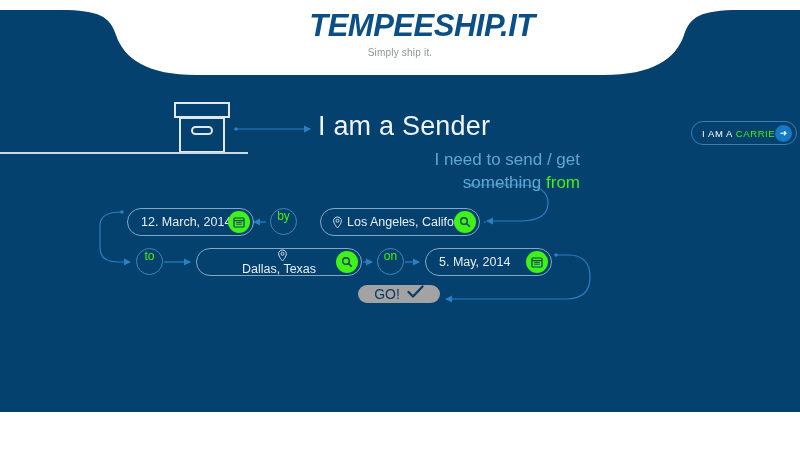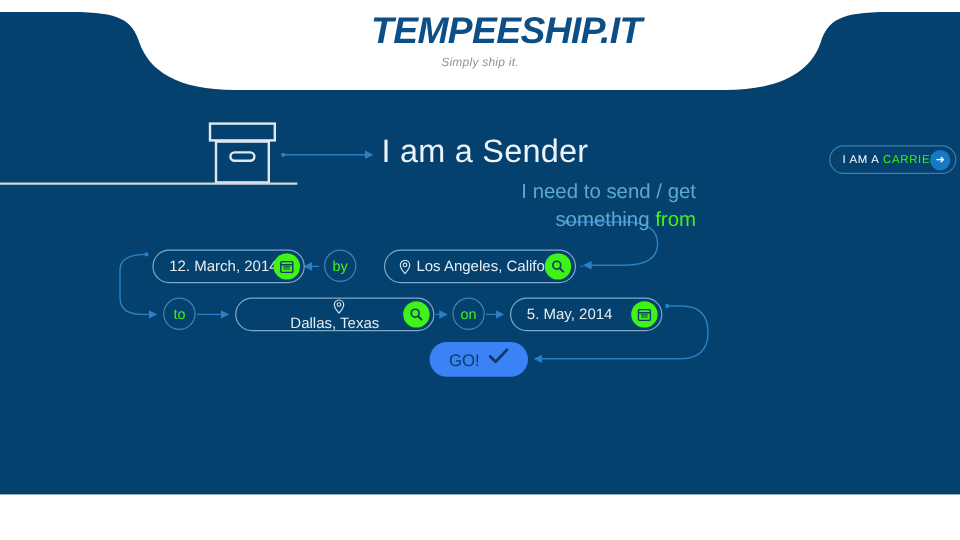--- a/index.html
+++ b/index.html
@@ -56,21 +56,20 @@
     font-weight: bold;
     font-style: italic;
     font-size: 31px;
     letter-spacing: -0.5px;
     color: #0b4f86;
     line-height: 34px;
     margin-left: 44px;
   }
   .tagline {
     font-family: "Liberation Sans", sans-serif;
-    font-style: italic;
     font-size: 10px;
     color: #8e9296;
     line-height: 14px;
     margin-top: 3px;
     letter-spacing: .2px;
   }
 
   
   #wires {
     position: absolute;
@@ -198,37 +197,36 @@
   .node {
     position: absolute;
     width: 27px;
     height: 27px;
     border-radius: 50%;
     border: 1px solid #3f86b8;
     box-sizing: border-box;
     color: #3ff218;
     font-size: 12px;
     display: flex;
-    align-items: center;
     justify-content: center;
     cursor: pointer;
   }
   #n-by { left: 270px; top: 203px; }
   #n-to { left: 136px; top: 243px; }
   #n-on { left: 377px; top: 243px; }
 
   
   #go-btn {
     position: absolute;
     left: 358px;
     top: 280px;
     width: 82px;
-    height: 29px;
+    height: 18px;
     border-radius: 15px;
-    background: #3b82f6;
+    background: #a3a3a3;
     display: flex;
     align-items: center;
     justify-content: center;
     gap: 7px;
     cursor: pointer;
   }
   #go-btn .go-label {
     color: #0b3c63;
     font-size: 14px;
     font-weight: normal;

